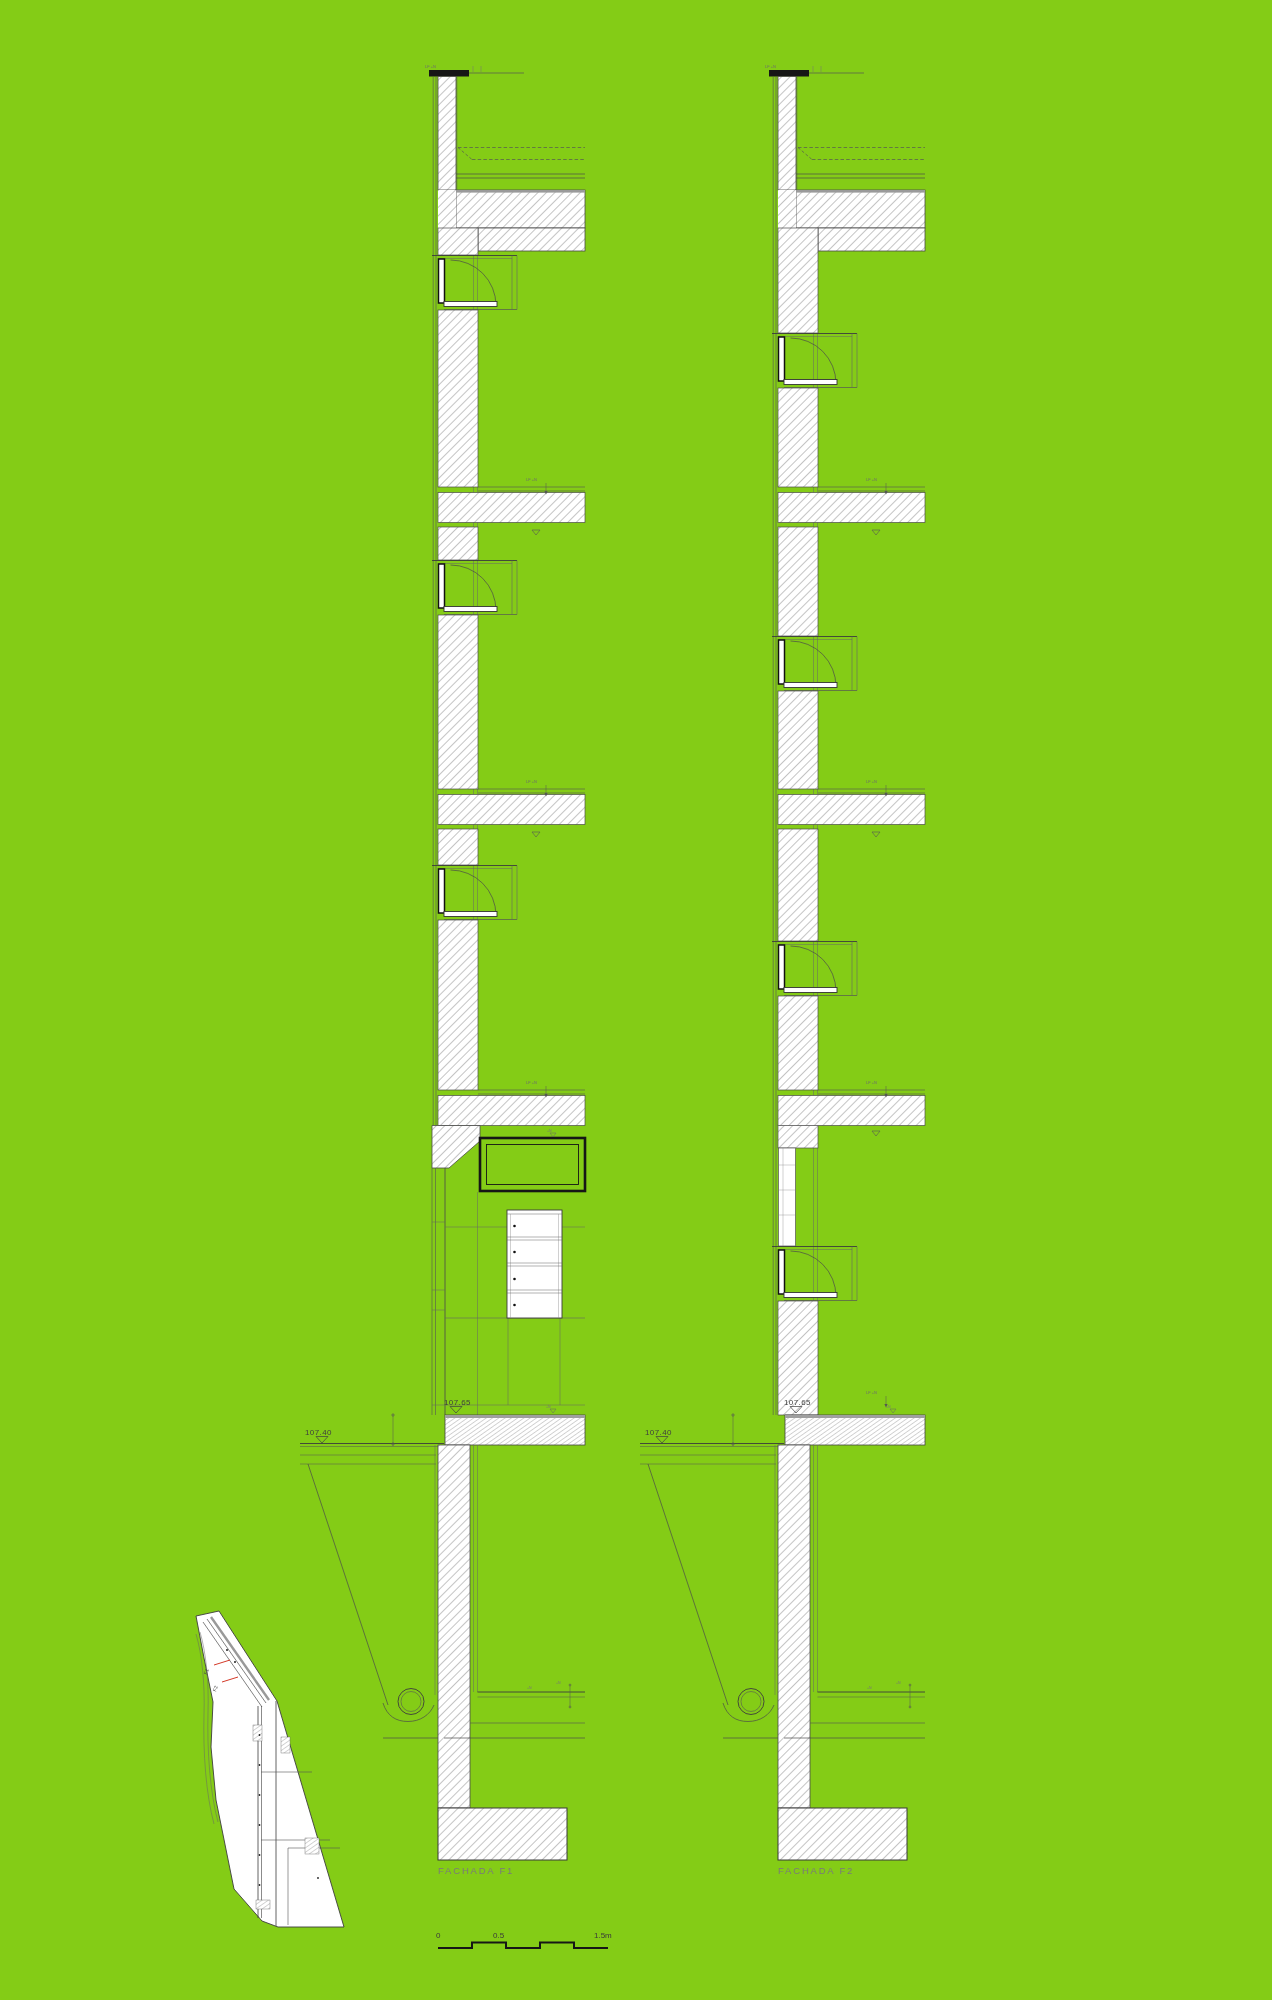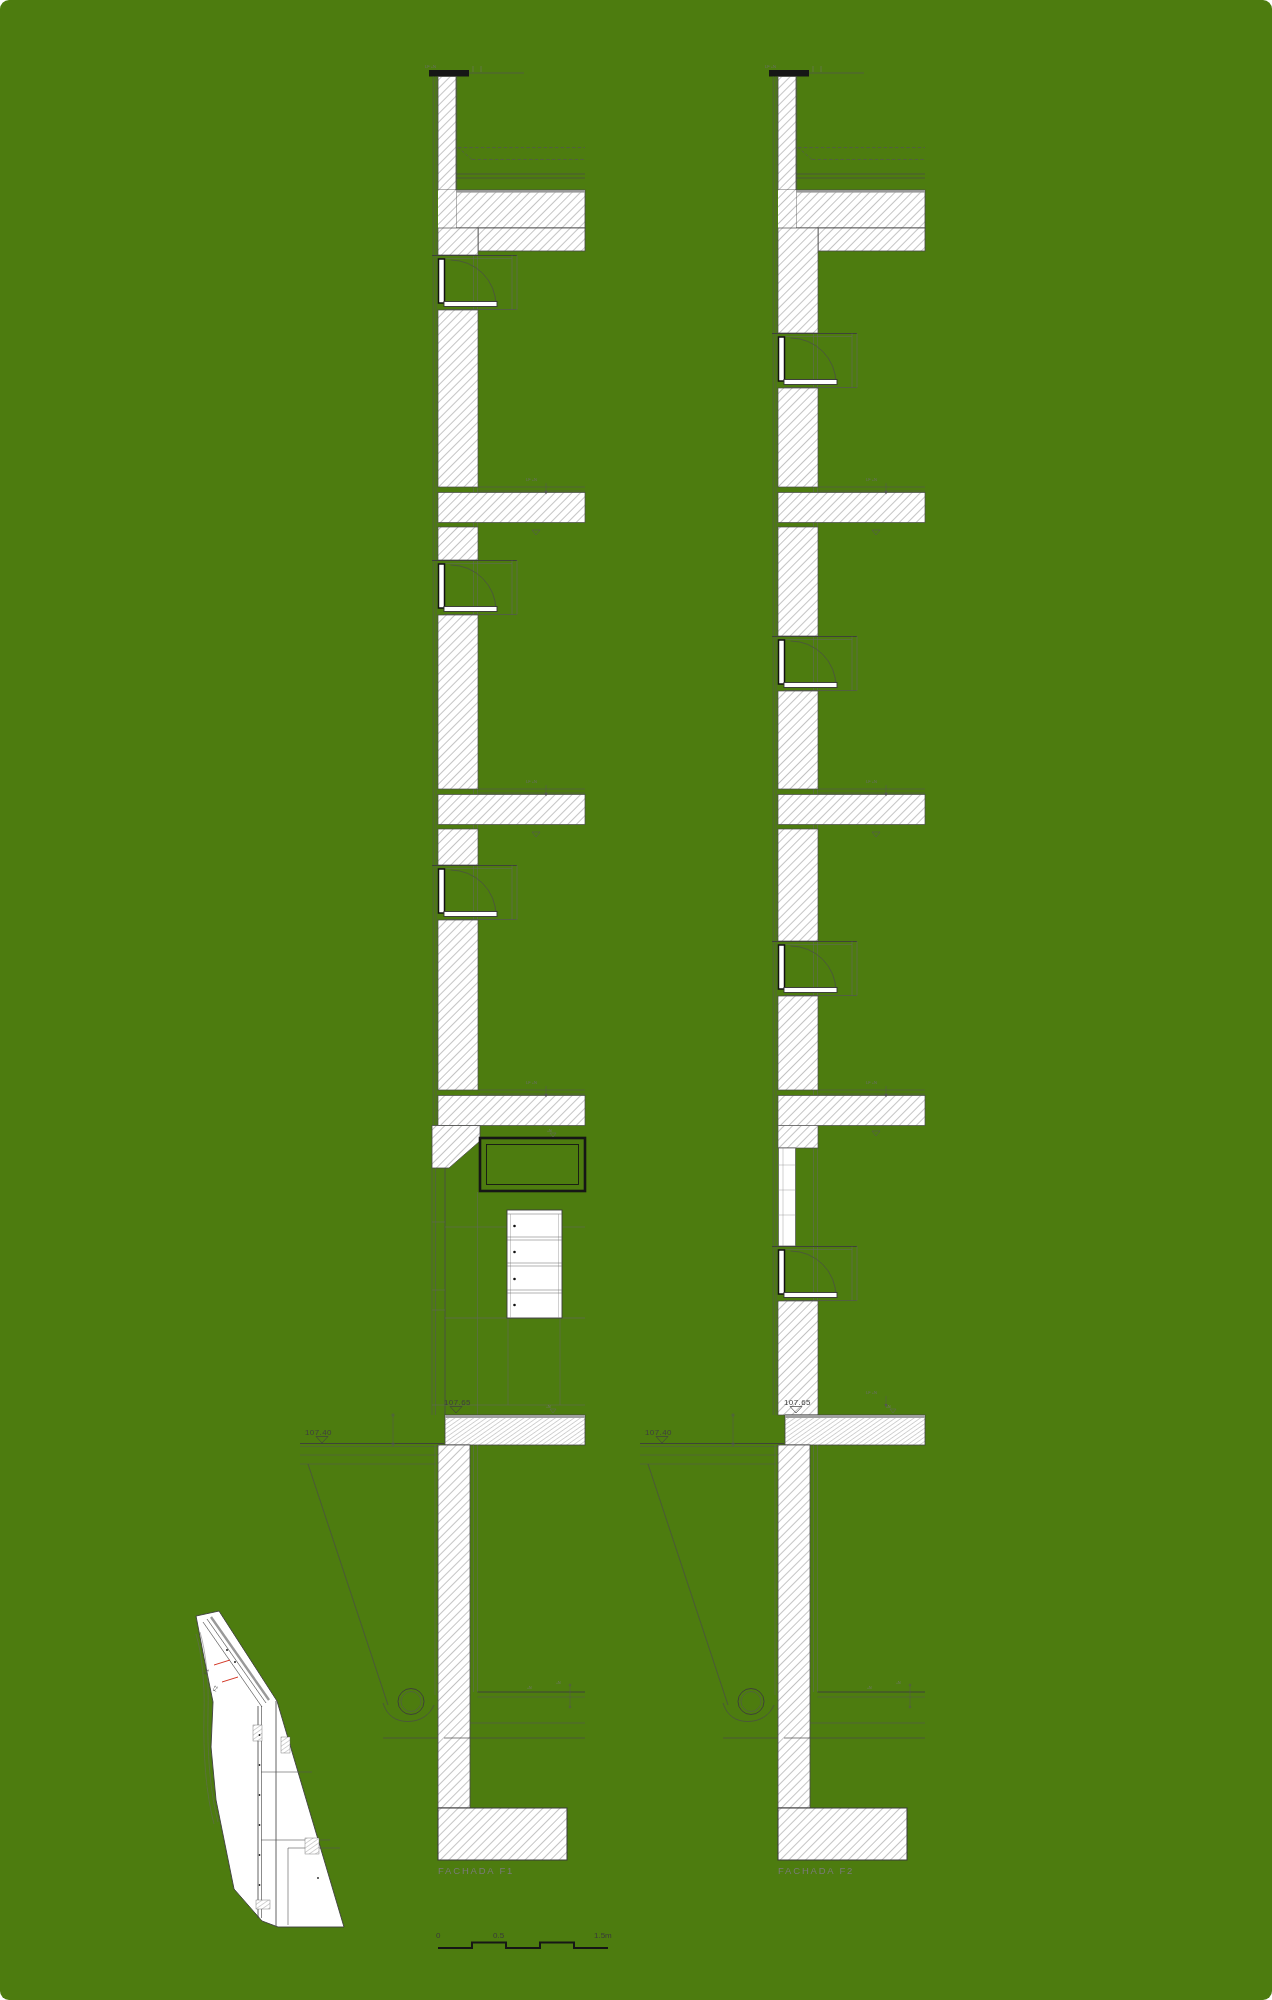--- a/index.html
+++ b/index.html
@@ -1,16 +1,16 @@
 <!DOCTYPE html>
 <html><head>
 <meta charset="utf-8">
 <style>
   html,body{margin:0;padding:0;background:#ffffff;}
-  .sheet{position:relative;width:1272px;height:2000px;background:#4d7c0f;overflow:hidden;border-radius:9px;}
+  .sheet{position:relative;width:1272px;height:2000px;background:#84cc16;overflow:hidden;}
   svg{display:block;}
   text{font-family:"Liberation Sans","DejaVu Sans",sans-serif;fill:#4a4a4a;}
   .lvl{font-size:8px;letter-spacing:.4px;fill:#3f3f3f;}
   .tiny{font-size:4px;fill:#6d6d6d;}
   .tiny2{font-size:3.5px;fill:#777;}
   .cap{font-size:9.5px;letter-spacing:1.8px;fill:#7a7a7a;}
   .scl{font-size:8px;fill:#3a3a3a;}
   .red{font-size:5px;}
 </style>
 </head>

